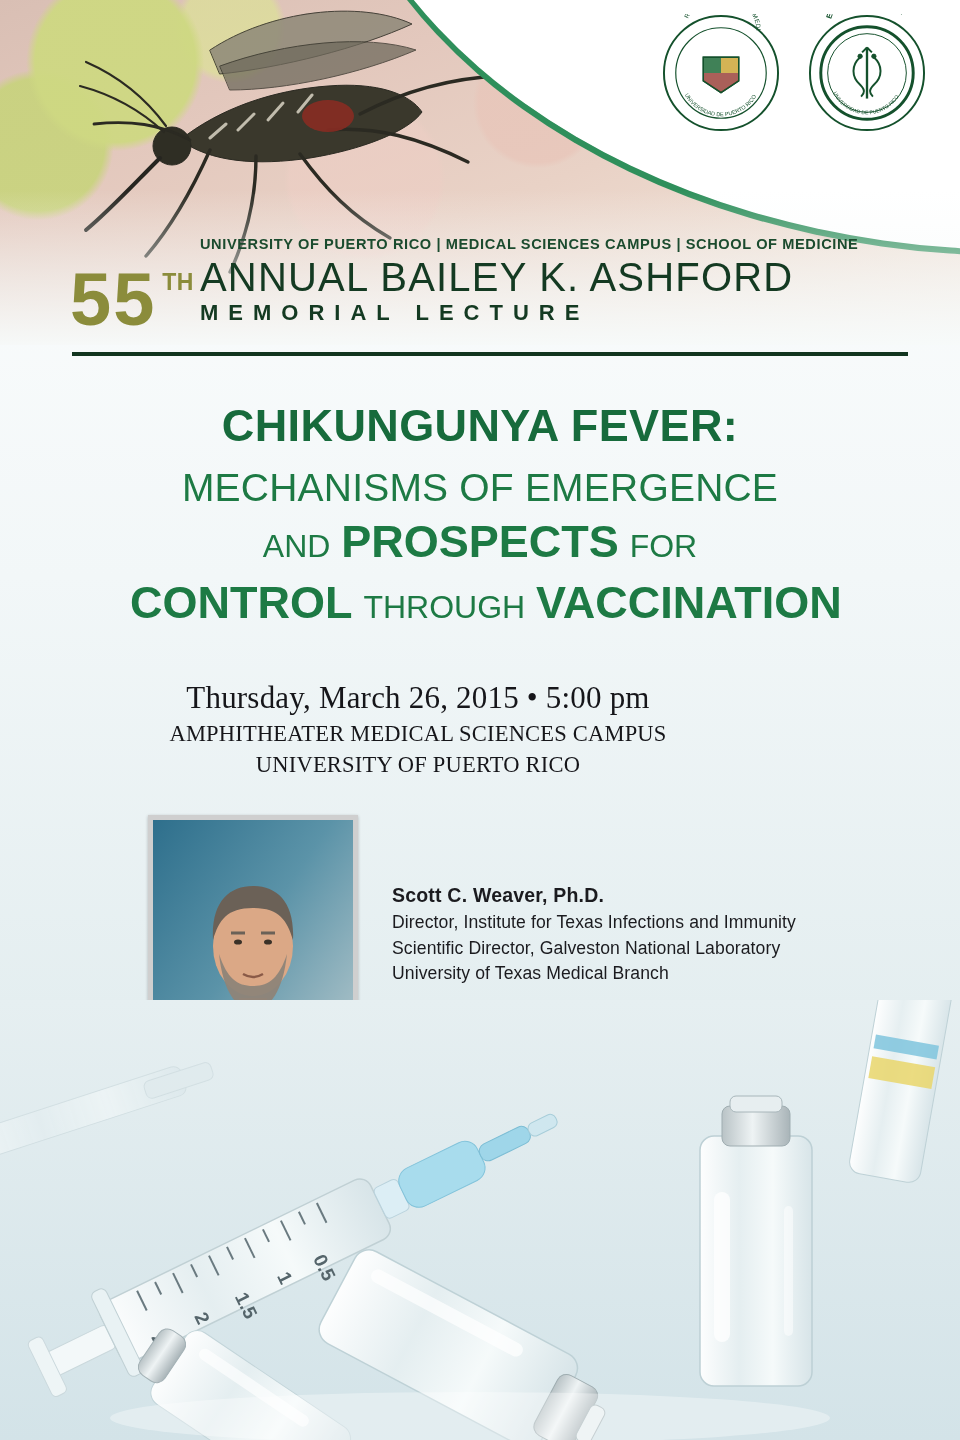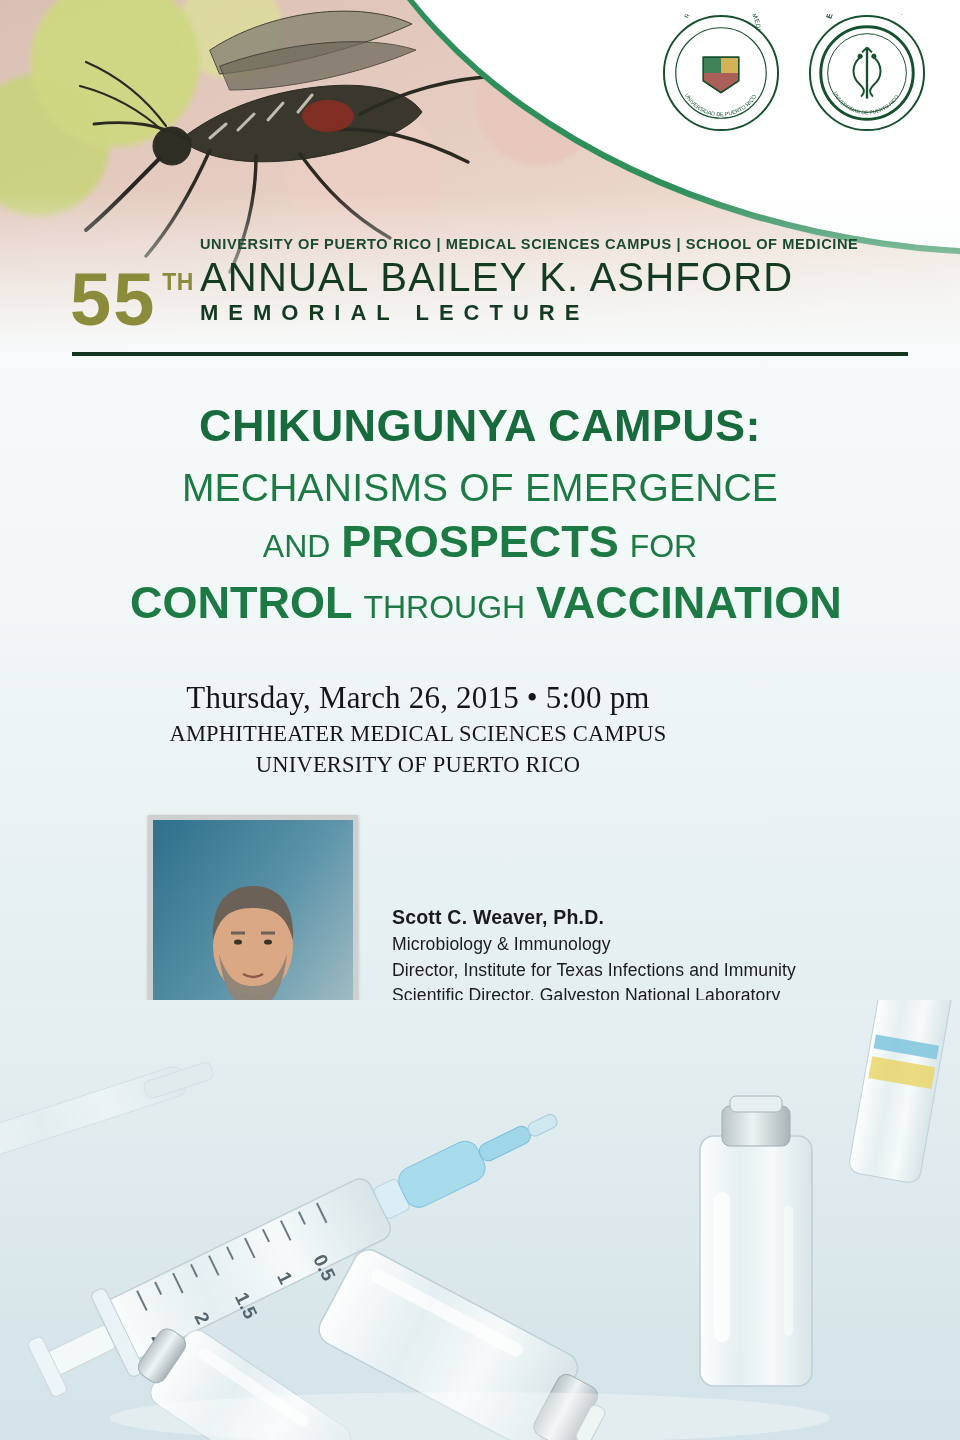--- a/index.html
+++ b/index.html
@@ -109,21 +109,21 @@
   .photo {
     position:absolute; left:148px; top:815px; width:210px; height:300px;
     background:#cfcfcf; padding:5px; box-shadow:0 1px 3px rgba(0,0,0,.25);
   }
   .photo-inner{
     width:100%; height:100%; position:relative; overflow:hidden;
     background:linear-gradient(160deg,#2d6f8e 0%,#4a87a1 38%,#7fa6b4 62%,#b9c9cd 100%);
   }
   .photo-inner svg{position:absolute;inset:0;width:100%;height:100%;}
 
-  .bio { position:absolute; left:392px; top:884px; width:520px; color:#1b1b1f;margin-top:22px; }
+  .bio { position:absolute; left:392px; top:884px; width:520px; color:#1b1b1f; }
   .bio-name { font-size:19.5px; font-weight:bold; letter-spacing:.2px; margin-bottom:3px;}
   .bio-line { font-size:17.6px; line-height:25.5px; letter-spacing:.1px; }
 
   
   .bottom { position:absolute; left:0; top:1000px; width:960px; height:440px; overflow:hidden; }
   .bottom svg{ width:100%; height:100%; display:block;}
 </style>
 </head>
 <body>
 
@@ -222,21 +222,21 @@
       <div class="hdr-right">
         <div class="campus-line">UNIVERSITY OF PUERTO RICO  |  MEDICAL SCIENCES CAMPUS  |  SCHOOL OF MEDICINE</div>
         <div class="annual">ANNUAL BAILEY K. ASHFORD</div>
         <div class="memorial">MEMORIAL LECTURE</div>
       </div>
     </div>
   </div>
   <div class="rule"></div>
 
   <div class="maintitle">
-    <div class="mt1">CHIKUNGUNYA CAMPUS:</div>
+    <div class="mt1">CHIKUNGUNYA FEVER:</div>
     <div class="mt2">MECHANISMS OF EMERGENCE</div>
     <div class="mt3">
       <span class="sm">AND</span>
       <span class="big">PROSPECTS</span>
       <span class="sm">FOR</span>
     </div>
     <div class="mt4">
       <span class="big">CONTROL</span>
       <span class="sm">THROUGH</span>
       <span class="big">VACCINATION</span>
@@ -284,21 +284,20 @@
         <ellipse cx="115" cy="122" rx="4" ry="2.6" fill="#3a3128"></ellipse>
         <path d="M78 113 h14 M108 113 h14" stroke="#6b6157" stroke-width="3" fill="none"></path>
 
         <path d="M90 154 q10 6 20 0" stroke="#8a5a47" stroke-width="2.4" fill="none"></path>
       </svg>
     </div>
   </div>
 
   <div class="bio">
     <div class="bio-name">Scott C. Weaver, Ph.D.</div>
-    <div class="bio-line">Microbiology &amp; Immunology</div>
     <div class="bio-line">Director, Institute for Texas Infections and Immunity</div>
     <div class="bio-line">Scientific Director, Galveston National Laboratory</div>
     <div class="bio-line">University of Texas Medical Branch</div>
   </div>
 
   <div class="bottom">
     <svg viewBox="0 0 960 440" xmlns="http://www.w3.org/2000/svg">
       <defs>
         <linearGradient id="glass" x1="0" y1="0" x2="1" y2="0">
           <stop offset="0%" stop-color="#ffffff" stop-opacity=".95"></stop>

